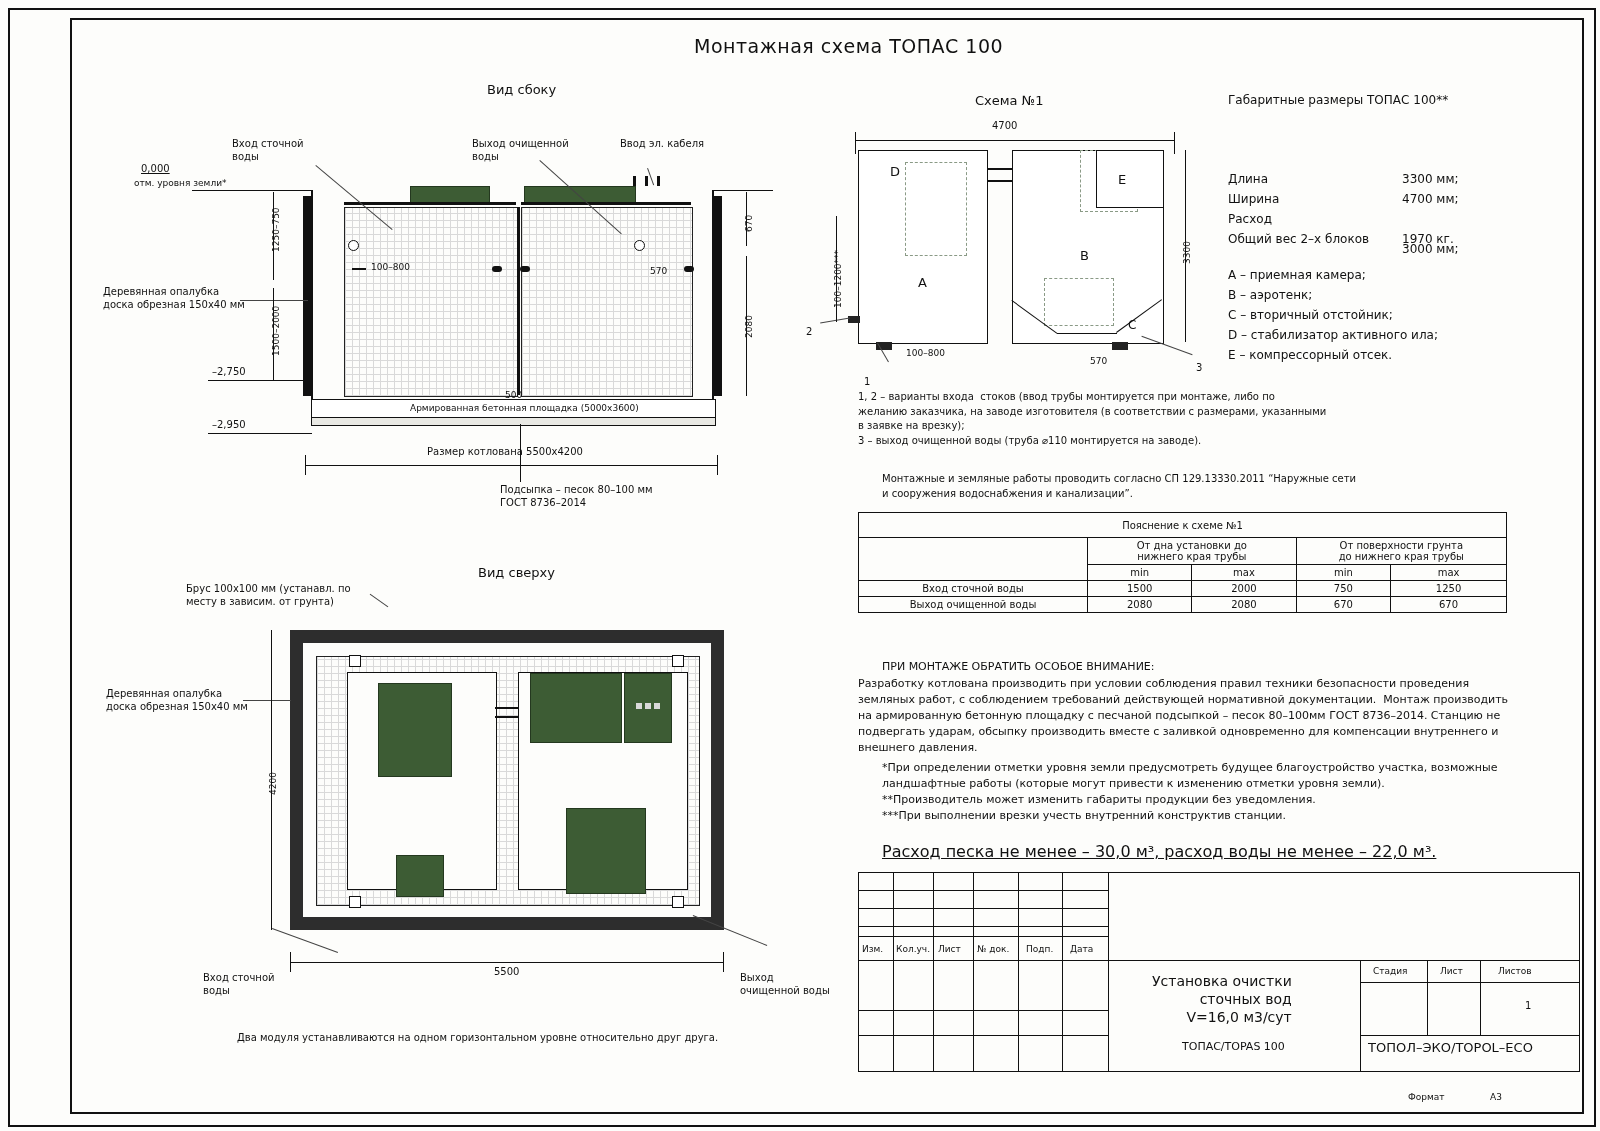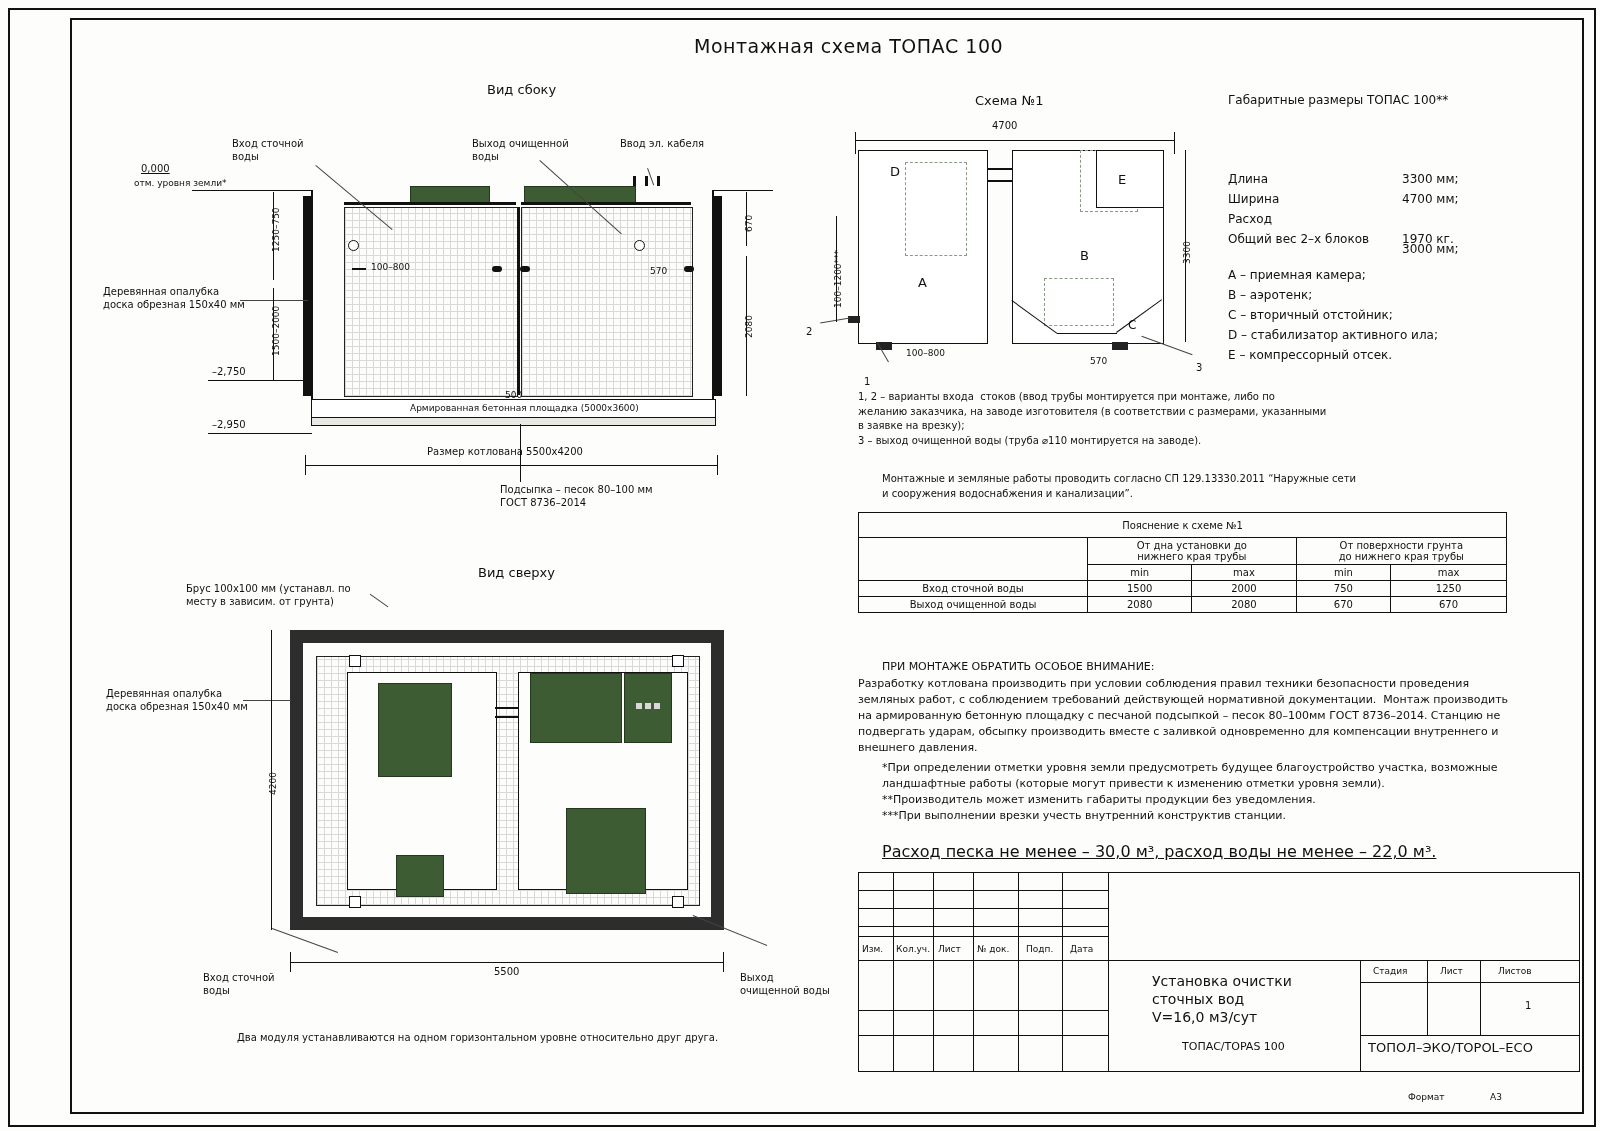--- a/index.html
+++ b/index.html
@@ -291,21 +291,21 @@
   <div class="ln" style="left:1360px;top:982px;width:220px;height:1px;"></div>
   <div class="ln" style="left:1360px;top:1035px;width:220px;height:1px;"></div>
 
   <div class="txt xs" style="left:862px;top:944px;">Изм.</div>
   <div class="txt xs" style="left:896px;top:944px;">Кол.уч.</div>
   <div class="txt xs" style="left:938px;top:944px;">Лист</div>
   <div class="txt xs" style="left:977px;top:944px;text-align:right;">№ док.</div>
   <div class="txt xs" style="left:1026px;top:944px;">Подп.</div>
   <div class="txt xs" style="left:1070px;top:944px;">Дата</div>
 
-  <div class="txt" style="left:1152px;top:972px;font-size:14px;text-align:left;line-height:1.3;">Установка очистки
+  <div class="txt" style="left:1152px;top:972px;font-size:14px;text-align:right;line-height:1.3;">Установка очистки
 сточных вод
 V=16,0 м3/сут</div>
   <div class="txt sm" style="left:1182px;top:1040px;font-size:11px;">ТОПАС/TOPAS 100</div>
   <div class="txt" style="left:1368px;top:1040px;font-size:13px;">ТОПОЛ–ЭКО/TOPOL–ECO</div>
 
   <div class="txt xs" style="left:1373px;top:966px;">Стадия</div>
   <div class="txt xs" style="left:1440px;top:966px;">Лист</div>
   <div class="txt xs" style="left:1498px;top:966px;">Листов</div>
   <div class="txt sm" style="left:1525px;top:1000px;">1</div>
 

